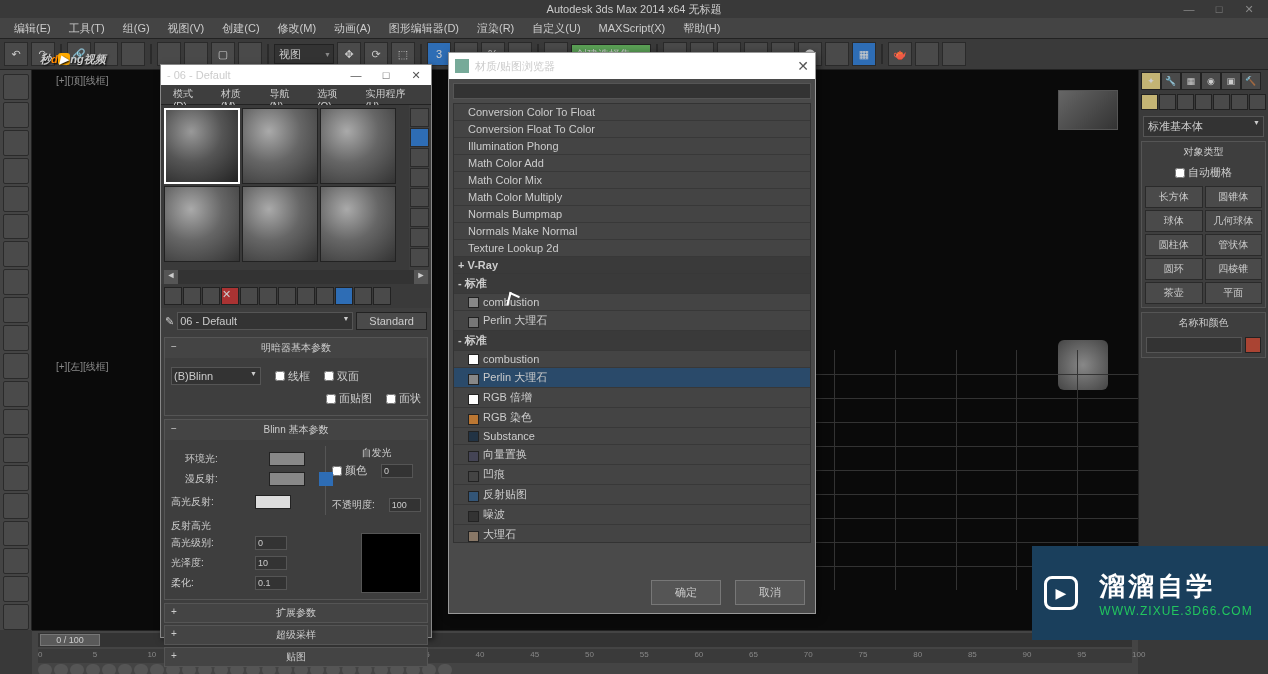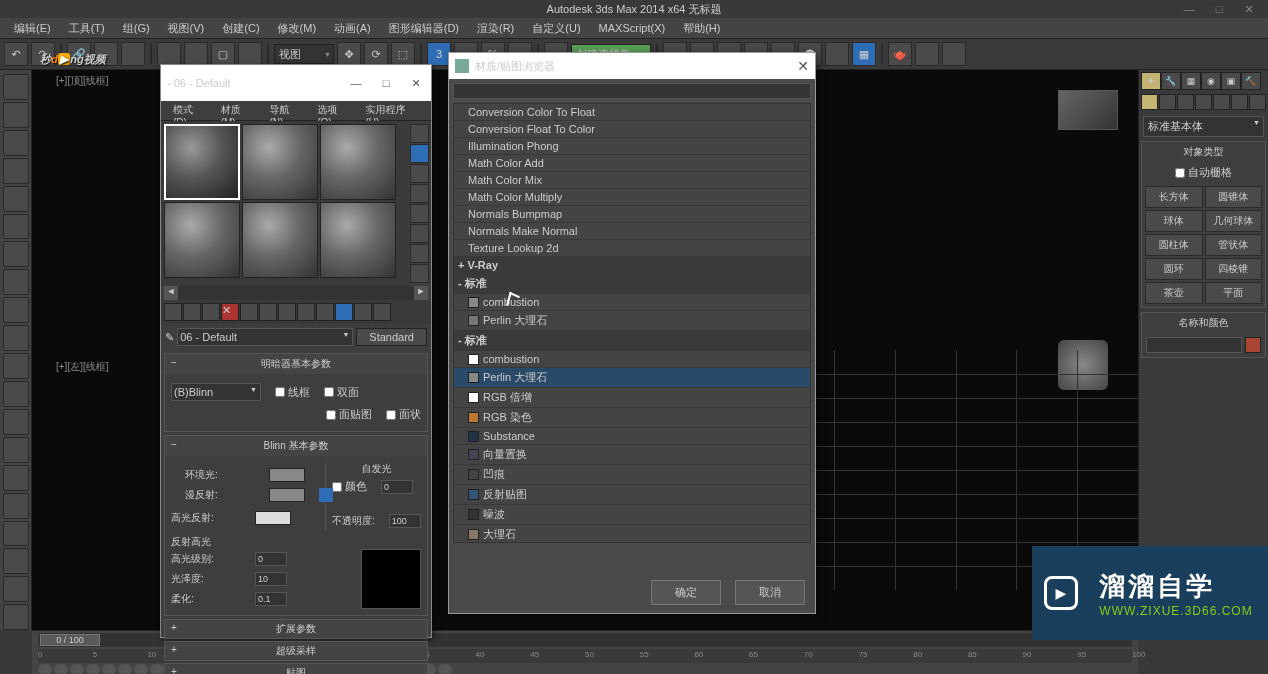--- a/index.html
+++ b/index.html
@@ -38,21 +38,21 @@
 .timeline{position:absolute;left:32px;right:130px;bottom:0;height:44px;background:#444;border-top:1px solid #222}
 .tslider{height:14px;background:#333;margin:2px 6px;position:relative}
 .tmarker{position:absolute;left:2px;top:1px;width:60px;height:12px;background:#5a5a5a;border:1px solid #777;font-size:9px;text-align:center}
 .truler{height:14px;margin:0 6px;display:flex;position:relative;background:#3a3a3a}
 .tick{position:absolute;font-size:8px;color:#888;top:1px}
 .tbottom{display:flex;align-items:center;height:14px;padding:0 6px;gap:2px}
 .tbottom .tsb{width:14px;height:12px;background:#555;border-radius:7px}
 
 
 .matdialog{position:absolute;left:160px;top:64px;width:272px;height:574px;background:#3e3e3e;border:1px solid #888;z-index:50;box-shadow:2px 2px 6px rgba(0,0,0,0.5)}
-.mdtitle{height:36px;background:#fff;display:flex;align-items:center;padding:0 6px;color:#333;font-size:11px;position:relative}
+.mdtitle{height:20px;background:#fff;display:flex;align-items:center;padding:0 6px;color:#333;font-size:11px;position:relative}
 .mdtitle .mdcl{position:absolute;right:0;display:flex}
 .mdtitle .mdcl div{width:30px;height:24px;display:flex;align-items:center;justify-content:center;color:#555}
 .mdmenu{height:20px;background:#3e3e3e;display:flex;padding:0 6px;gap:2px;border-bottom:1px solid #222}
 .mdmenu span{padding:2px 6px;font-size:10px}
 .mdsamples{display:flex;padding:3px;gap:2px;background:#3a3a3a;position:relative}
 .mdsampcol{display:flex;flex-direction:column;gap:2px}
 .mdsample{width:76px;height:76px;background:radial-gradient(circle at 35% 30%,#aaa,#666 45%,#333);border:1px solid #222;position:relative}
 .mdsample.sel{border:2px solid #fff}
 .mdsample.wire{background:radial-gradient(circle at 35% 30%,#999,#555 45%,#222)}
 .mdscroll{height:14px;background:#333;margin:0 3px;display:flex;justify-content:space-between}
@@ -78,33 +78,33 @@
 .mdcollapse{border:1px solid #555;margin:2px 3px;padding:2px;text-align:center;font-size:10px;position:relative;background:#444}
 .mdcollapse:before{content:"+";position:absolute;left:6px}
 
 
 .browser{position:absolute;left:448px;top:52px;width:368px;height:562px;background:#4a4a4a;border:1px solid #999;z-index:60;box-shadow:2px 2px 8px rgba(0,0,0,0.5)}
 .brtitle{height:26px;background:#fff;display:flex;align-items:center;padding:0 6px;color:#333;position:relative}
 .brtitle .bri{width:14px;height:14px;background:#7a9;margin-right:6px}
 .brtitle .brx{position:absolute;right:6px;color:#555;font-size:14px}
 .brsearch{margin:4px;height:16px;background:#333;border:1px solid #555}
 .brlist{margin:0 4px;max-height:440px;overflow:hidden;background:#444;border:1px solid #333}
-.britem{padding:2px 14px;font-size:9px;border-bottom:1px solid #383838;display:flex;align-items:center;gap:4px}
+.britem{padding:2px 14px;font-size:9px;border-bottom:1px solid #383838;display:flex;align-items:flex-end;gap:4px}
 .britem.cat{background:#3a3a3a;padding-left:4px;font-weight:bold}
 .britem.hover{background:#2a4a6a}
 .britem .sw{width:11px;height:11px;background:#666;border:1px solid #222}
 .brbtns{position:absolute;bottom:8px;right:10px;display:flex;gap:14px}
 .brbtn{width:70px;padding:4px;background:#555;border:1px solid #777;text-align:center}
 
 
 .wm1{position:absolute;left:40px;top:36px;width:200px;height:44px;font-size:30px;font-weight:bold;color:#fff;font-style:italic;z-index:100;text-shadow:1px 1px 2px #000}
 .wm1 .o{color:#f80}
 .wm2{position:absolute;right:0;bottom:34px;width:236px;height:94px;background:#1a3f5c;z-index:100;display:flex;align-items:center;justify-content:center;flex-direction:column;gap:4px}
 .wm2 .big{font-size:26px;font-weight:bold;color:#fff;letter-spacing:3px}
-.wm2 .sm{font-size:12px;color:#84cc16;letter-spacing:1px}
+.wm2 .sm{font-size:12px;color:#22c55e;letter-spacing:1px}
 .wm2 .pl{width:34px;height:34px;border:3px solid #fff;border-radius:8px;display:flex;align-items:center;justify-content:center;position:absolute;left:12px}
 .wm2 .pl:after{content:"▶";color:#fff;font-size:14px}
 .cursor{position:absolute;left:508px;top:294px;z-index:200;width:12px;height:16px;pointer-events:none}
 .cursor:before{content:"";position:absolute;border-left:2px solid #fff;border-top:2px solid #fff;width:8px;height:11px;transform:skew(-15deg,25deg)}
 </style>
 </head>
 <body>
 
 <div class="titlebar">
   <span>Autodesk 3ds Max  2014 x64    无标题</span>

